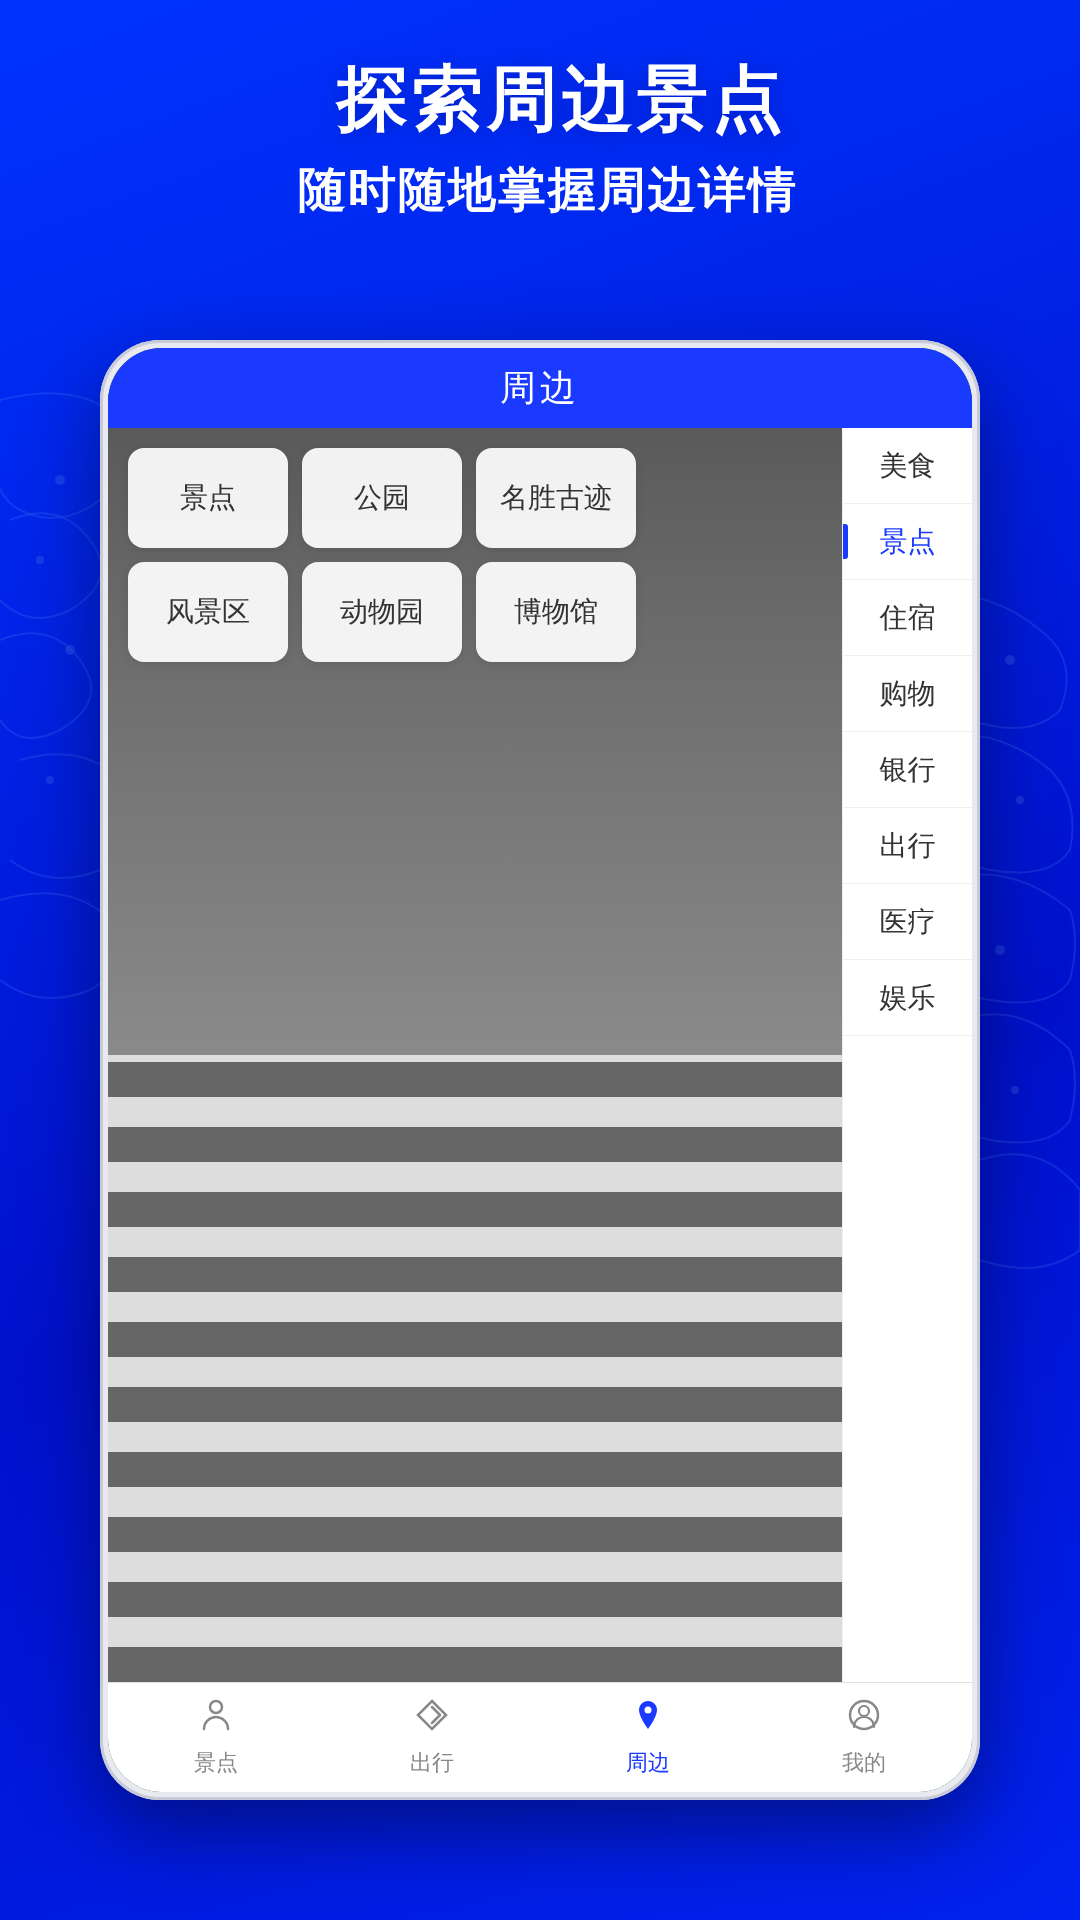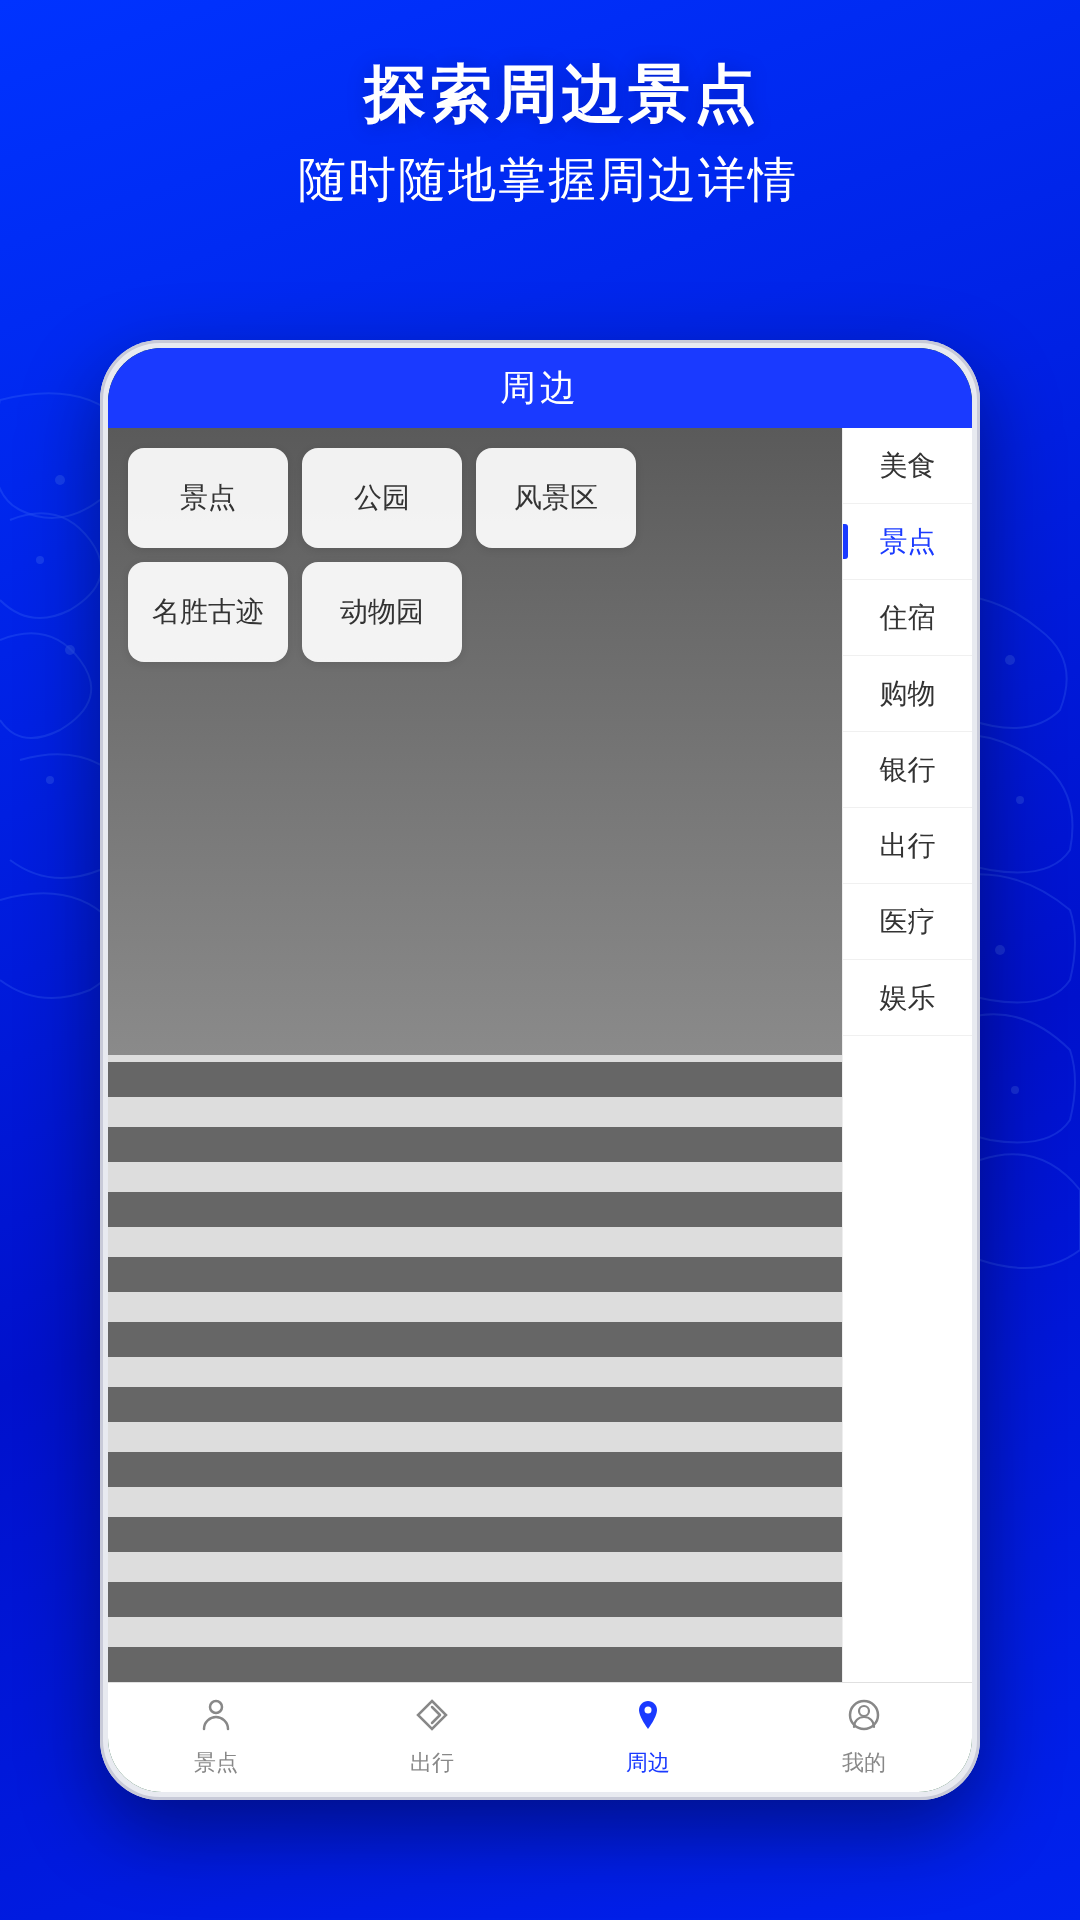--- a/index.html
+++ b/index.html
@@ -33,30 +33,30 @@
     .hero-section {
       position: absolute;
       top: 60px;
       left: 0;
       right: 0;
       z-index: 10;
       text-align: center;
       color: white;
     }
     .hero-title {
-      font-size: 62px;
+      font-size: 71px;
       font-weight: 900;
       letter-spacing: 4px;
       line-height: 1.1;
       text-shadow: 0 2px 20px rgba(0,0,100,0.3);
       padding-left: 44px;
     }
     .hero-subtitle {
       font-size: 48px;
-      font-weight: 400;
+      font-weight: 700;
       margin-top: 20px;
       letter-spacing: 2px;
       margin-left: 16px;
     }
 
     
     .phone-mockup {
       position: absolute;
       top: 340px;
       left: 100px;
@@ -302,25 +302,26 @@
 
         <div class="street-upper"></div>
         <div class="street-lower">
           <div class="crosswalk-stripes"></div>
         </div>
 
         <div class="category-grid">
 
           <div class="category-btn">景点</div>
           <div class="category-btn">公园</div>
+          <div class="category-btn">名胜古迹</div>
+
           <div class="category-btn">风景区</div>
-
-          <div class="category-btn">名胜古迹</div>
           <div class="category-btn">动物园</div>
 
+          <div class="category-btn">博物馆</div>
         </div>
       </div>
 
       <div class="right-sidebar">
         <div class="sidebar-item">美食</div>
         <div class="sidebar-item active">景点</div>
         <div class="sidebar-item">住宿</div>
         <div class="sidebar-item">购物</div>
         <div class="sidebar-item">银行</div>
         <div class="sidebar-item">出行</div>

